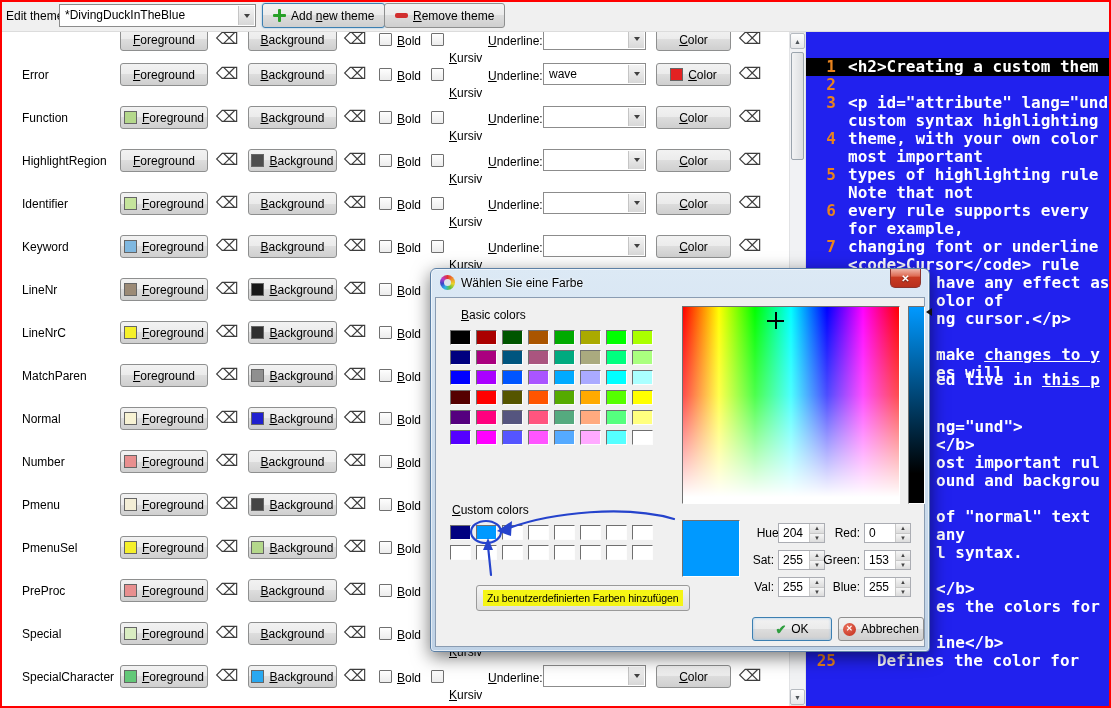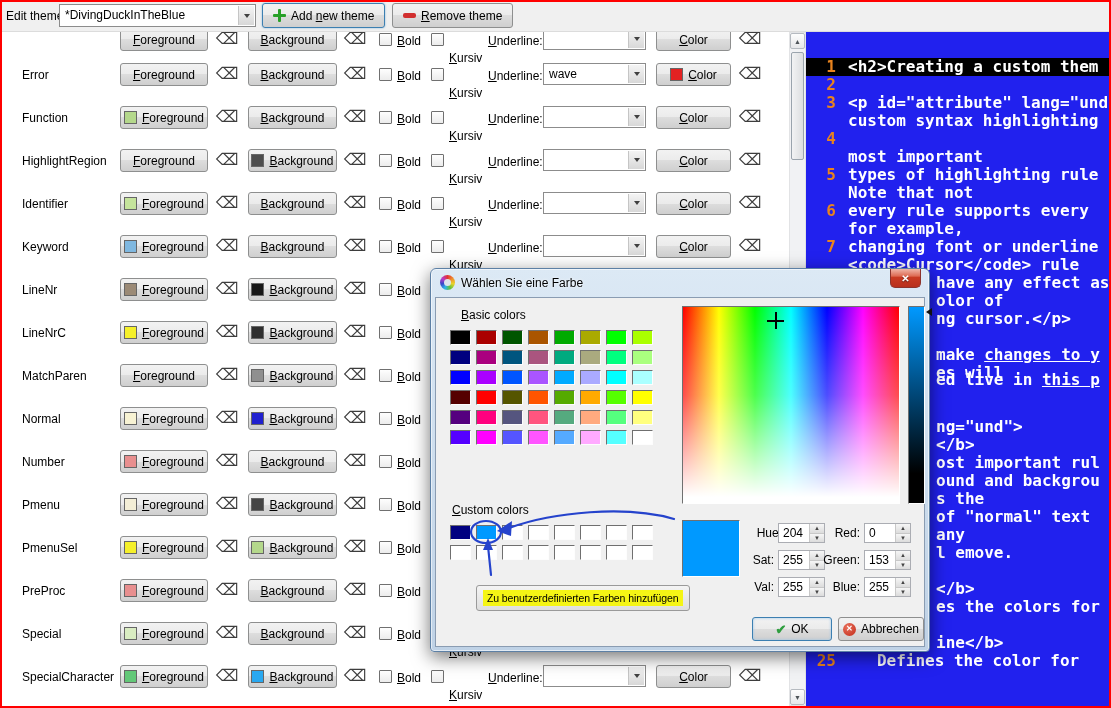--- a/index.html
+++ b/index.html
@@ -12,21 +12,21 @@
   
   .toolbar{position:absolute;left:0;top:0;width:100%;height:32px;background:#f0f0f0;border-bottom:1px solid #dcdcdc;}
   .tb-label{position:absolute;left:6px;top:9px;}
   .combo{position:absolute;background:#fff;border:1px solid #8c8c8c;}
   .combo-val{position:absolute;left:5px;top:3px;white-space:nowrap;}
   .arrowbox{position:absolute;top:1px;right:1px;bottom:1px;width:16px;background:linear-gradient(180deg,#f4f4f4,#d8d8d8);border-left:1px solid #c5c5c5;display:flex;align-items:center;justify-content:center;}
   .tri{width:0;height:0;border-left:3.5px solid transparent;border-right:3.5px solid transparent;border-top:4px solid #404040;}
   .theme-combo{left:59px;top:4px;width:197px;height:23px;}
   .w7{display:inline-flex;align-items:center;justify-content:center;gap:5px;border:1px solid #8e8f8f;border-radius:3px;background:linear-gradient(180deg,#f2f2f2 0%,#ebebeb 50%,#dddddd 50%,#cfcfcf 100%);font-size:12px;color:#000;}
   .add-btn{position:absolute;left:262px;top:3px;height:25px;padding:0 10px;border-color:#3c7fb1;box-shadow:0 0 2px #7ab0d8;}
-  .rem-btn{position:absolute;left:384px;top:3px;height:25px;padding:7px 10px;margin-left:8px;}
+  .rem-btn{position:absolute;left:384px;top:3px;height:25px;padding:7px 10px;}
   .plus-icon{position:relative;width:13px;height:13px;flex:none;}
   .plus-icon::before{content:"";position:absolute;left:5px;top:0;width:3px;height:13px;background:#28a028;border-radius:1px;}
   .plus-icon::after{content:"";position:absolute;left:0;top:5px;width:13px;height:3px;background:#28a028;border-radius:1px;}
   .minus-icon{width:13px;height:5px;background:#d12f2f;border-radius:2px;flex:none;}
 
   
   .stylelist{position:absolute;left:2px;top:32px;width:787px;height:674px;background:#fff;overflow:hidden;}
   .srow{position:absolute;left:0;width:787px;height:43px;}
   .rlabel{position:absolute;left:20px;top:15px;white-space:nowrap;}
   .fgb{position:absolute;left:118px;top:10px;width:88px;height:23px;}
@@ -562,44 +562,43 @@
   <div class="sc-btn sc-top">▲</div>
   <div class="sc-thumb"></div>
   <div class="sc-btn sc-bot">▼</div>
 </div>
 
 <div class="editor" style="background: rgb(33, 33, 238);">
     <div class="eline heading" style="top: 26px;"><span class="gut">1</span><span class="txt"><span>&lt;h2&gt;</span><span>Creating a custom them</span></span></div>
     <div class="eline" style="top: 44px;"><span class="gut">2</span><span class="txt"></span></div>
     <div class="eline" style="top: 62px;"><span class="gut">3</span><span class="txt">&lt;p id="attribute" lang="und</span></div>
     <div class="eline" style="top: 80px;"><span class="gut"></span><span class="txt">custom syntax highlighting</span></div>
-    <div class="eline" style="top: 98px;"><span class="gut">4</span></div>
+    <div class="eline" style="top: 98px;"><span class="gut">4</span><span class="txt">theme, with your own color</span></div>
     <div class="eline" style="top: 116px;"><span class="gut"></span><span class="txt">most important</span></div>
     <div class="eline" style="top: 134px;"><span class="gut">5</span><span class="txt">types of highlighting rule</span></div>
     <div class="eline" style="top: 152px;"><span class="gut"></span><span class="txt">Note that not</span></div>
     <div class="eline" style="top: 170px;"><span class="gut">6</span><span class="txt">every rule supports every</span></div>
     <div class="eline" style="top: 188px;"><span class="gut"></span><span class="txt">for example,</span></div>
     <div class="eline" style="top: 206px;"><span class="gut">7</span><span class="txt">changing font or underline</span></div>
     <div class="eline" style="top: 224px;"><span class="gut"></span><span class="txt">&lt;code&gt;Cursor&lt;/code&gt; rule</span></div>
     <div class="eline" style="top: 242px;"><span class="gut"></span><span class="txt" style="left: 130px;">have any effect as</span></div>
     <div class="eline" style="top: 260px; text-align: center;"><span class="gut"></span><span class="txt" style="left: 130px;">olor of</span></div>
     <div class="eline" style="top: 278px;"><span class="gut"></span><span class="txt" style="left: 130px;">ng cursor.&lt;/p&gt;</span></div>
     <div class="eline" style="top: 296px;"><span class="gut"></span><span class="txt" style="left: 130px;"></span></div>
     <div class="eline" style="top: 314px;"><span class="gut"></span><span class="txt" style="left: 130px;"><span>make </span><span class="lk">changes to y</span></span></div>
     <div class="eline" style="top: 332px;"><span class="gut"></span><span class="txt" style="left: 130px;">es will</span></div>
     <div class="eline" style="top: 339px;"><span class="gut"></span><span class="txt" style="left: 130px;"><span>ed live in </span><span class="lk">this p</span></span></div>
     <div class="eline" style="top: 368px;"><span class="gut"></span><span class="txt" style="left: 130px;"></span></div>
     <div class="eline" style="top: 386px;"><span class="gut"></span><span class="txt" style="left: 130px;">ng="und"&gt;</span></div>
     <div class="eline" style="top: 404px;"><span class="gut"></span><span class="txt" style="left: 130px;">&lt;/b&gt;</span></div>
     <div class="eline" style="top: 422px;"><span class="gut"></span><span class="txt" style="left: 130px;">ost important rul</span></div>
     <div class="eline" style="top: 440px; text-align: right;"><span class="gut"></span><span class="txt" style="left: 130px;">ound and backgrou</span></div>
-    <div class="eline" style="top: 458px;"><span class="gut"></span><span class="txt" style="left: 130px;">s the</span></div>
     <div class="eline" style="top: 476px;"><span class="gut"></span><span class="txt" style="left: 130px;">of "normal" text</span></div>
     <div class="eline" style="top: 494px;"><span class="gut"></span><span class="txt" style="left: 130px;">any</span></div>
-    <div class="eline" style="top: 512px;"><span class="gut"></span><span class="txt" style="left: 130px;">l emove.</span></div>
+    <div class="eline" style="top: 512px;"><span class="gut"></span><span class="txt" style="left: 130px;">l syntax.</span></div>
     <div class="eline" style="top: 530px;"><span class="gut"></span><span class="txt" style="left: 130px;"></span></div>
     <div class="eline" style="top: 548px;"><span class="gut"></span><span class="txt" style="left: 130px;">&lt;/b&gt;</span></div>
     <div class="eline" style="top: 566px;"><span class="gut"></span><span class="txt" style="left: 130px;">es the colors for</span></div>
     <div class="eline" style="top: 584px;"><span class="gut"></span><span class="txt" style="left: 130px;"></span></div>
     <div class="eline" style="top: 602px;"><span class="gut"></span><span class="txt" style="left: 130px;">ine&lt;/b&gt;</span></div>
     <div class="eline" style="top: 620px;"><span class="gut">25</span><span class="txt">   Defines the color for</span></div>
   </div>
 
 <div class="cdialog">
   <div class="dlg-icon"></div>

